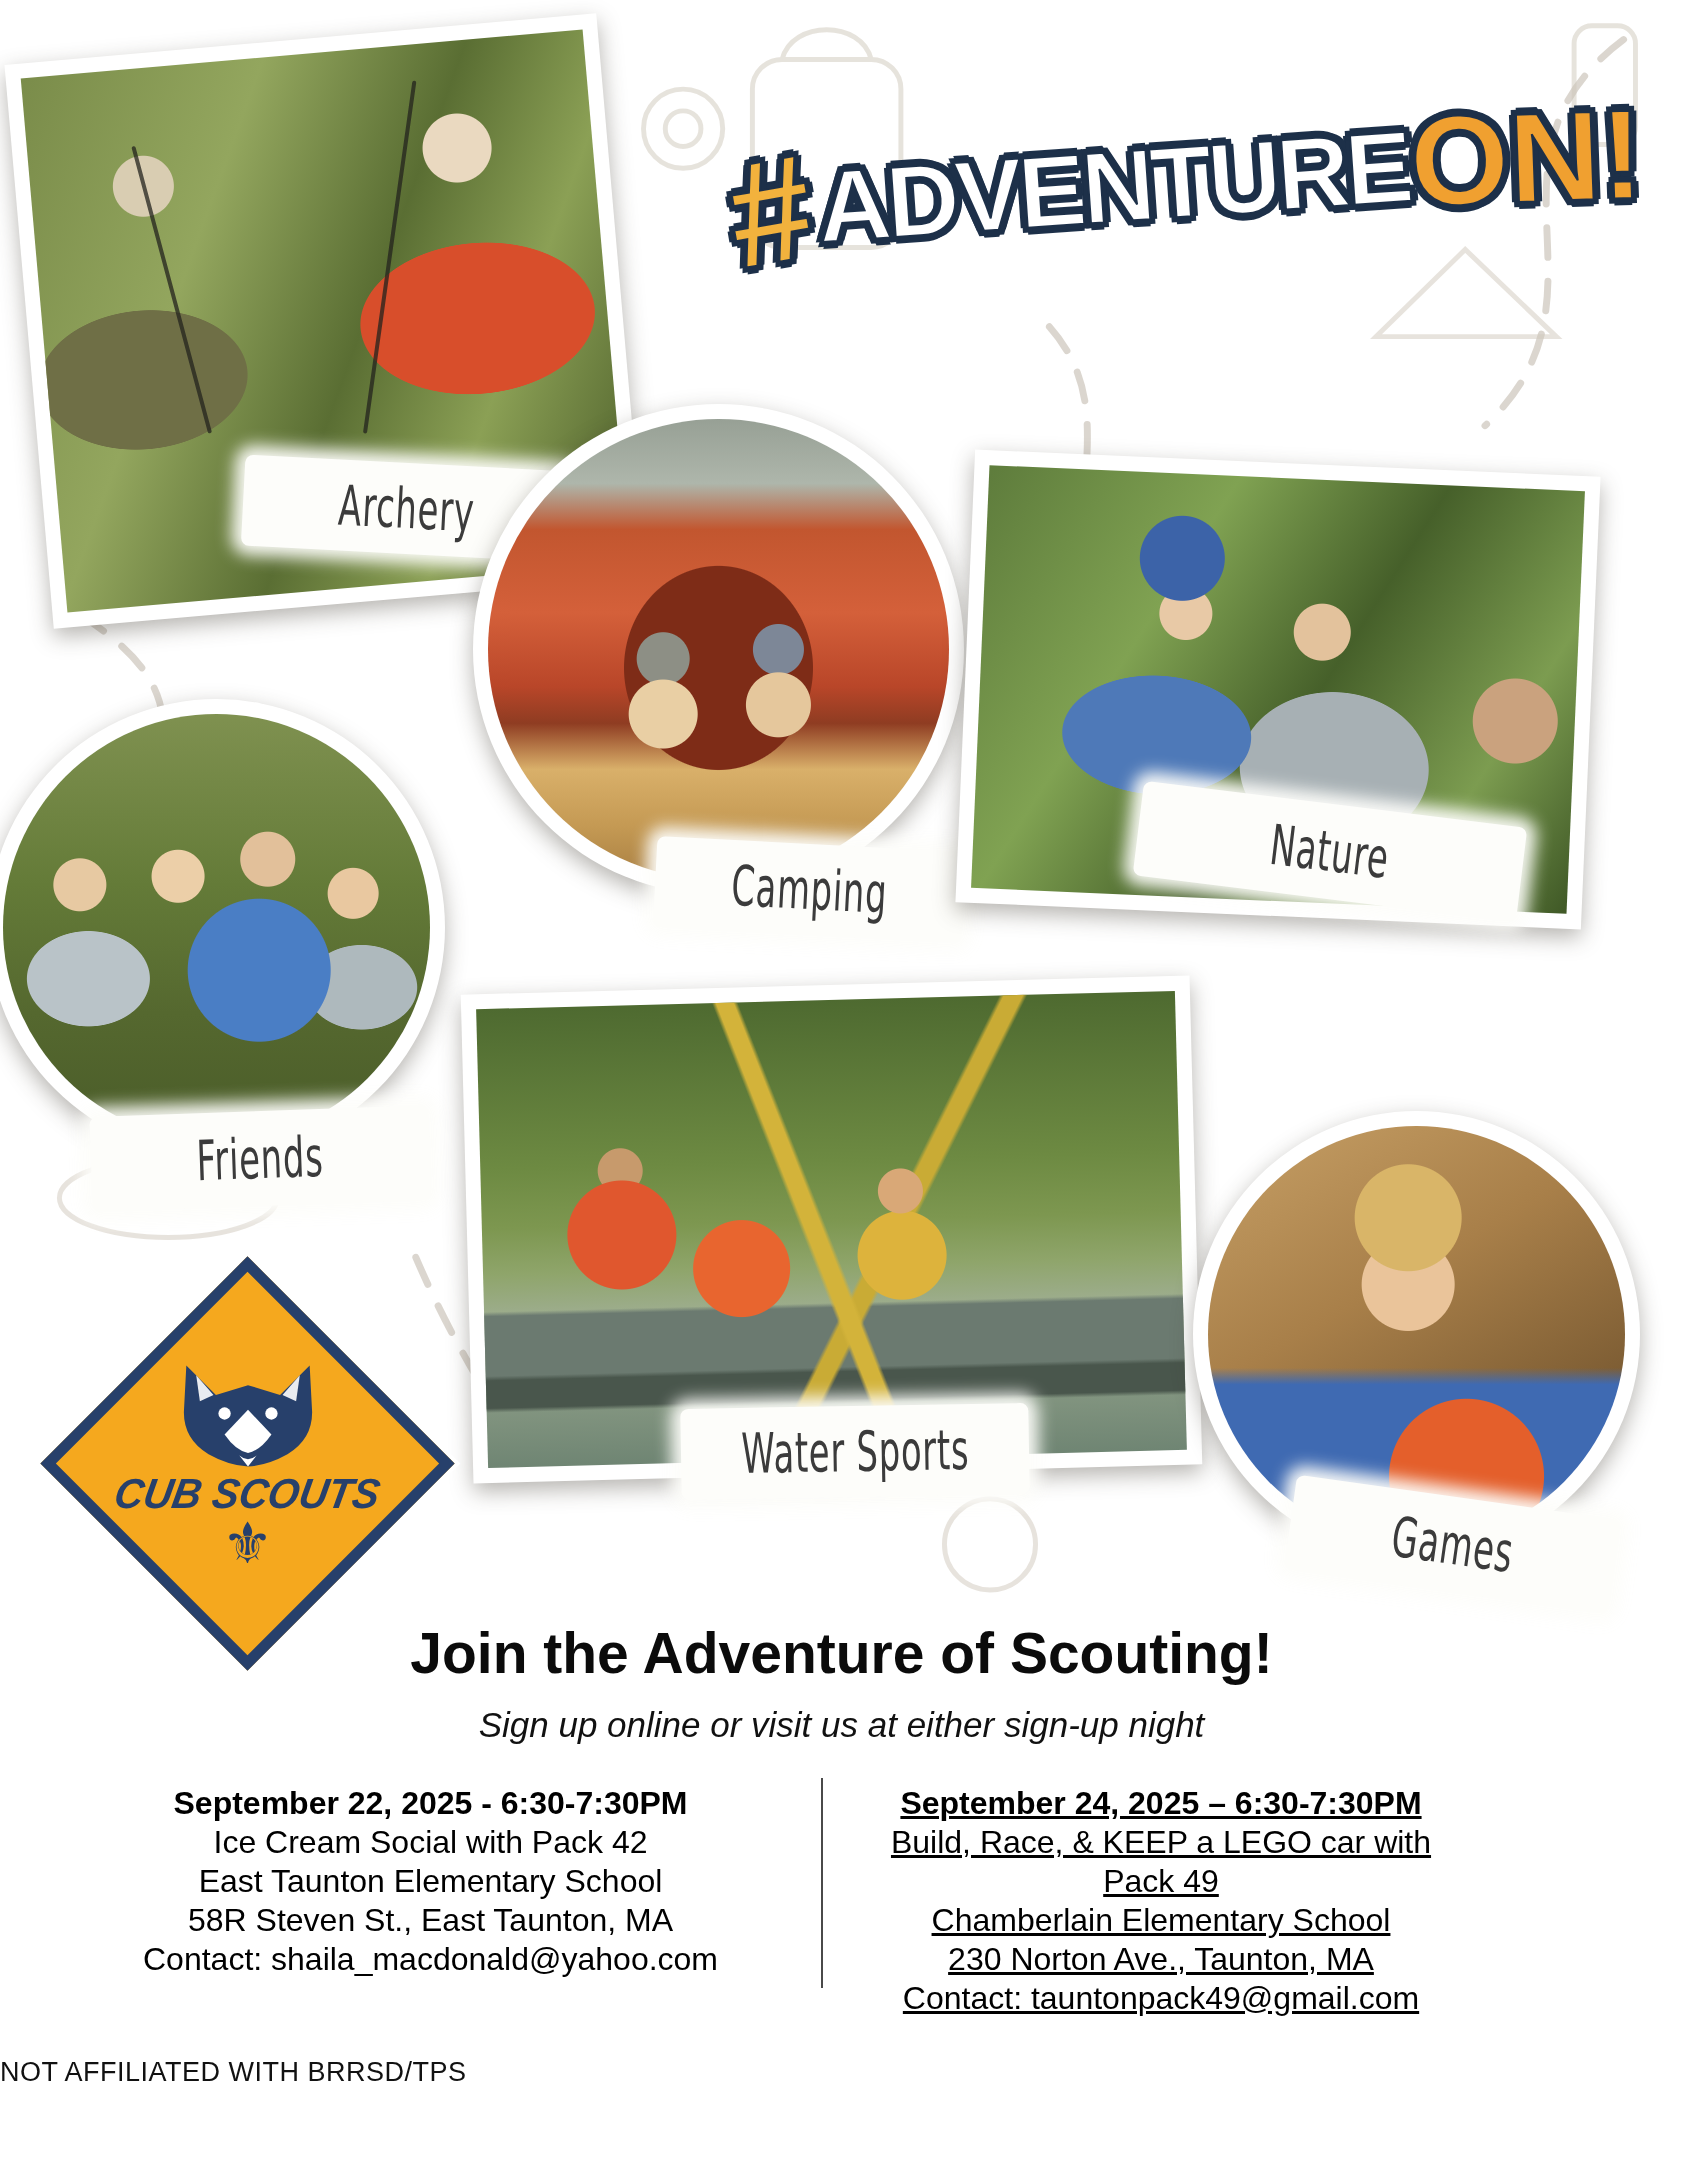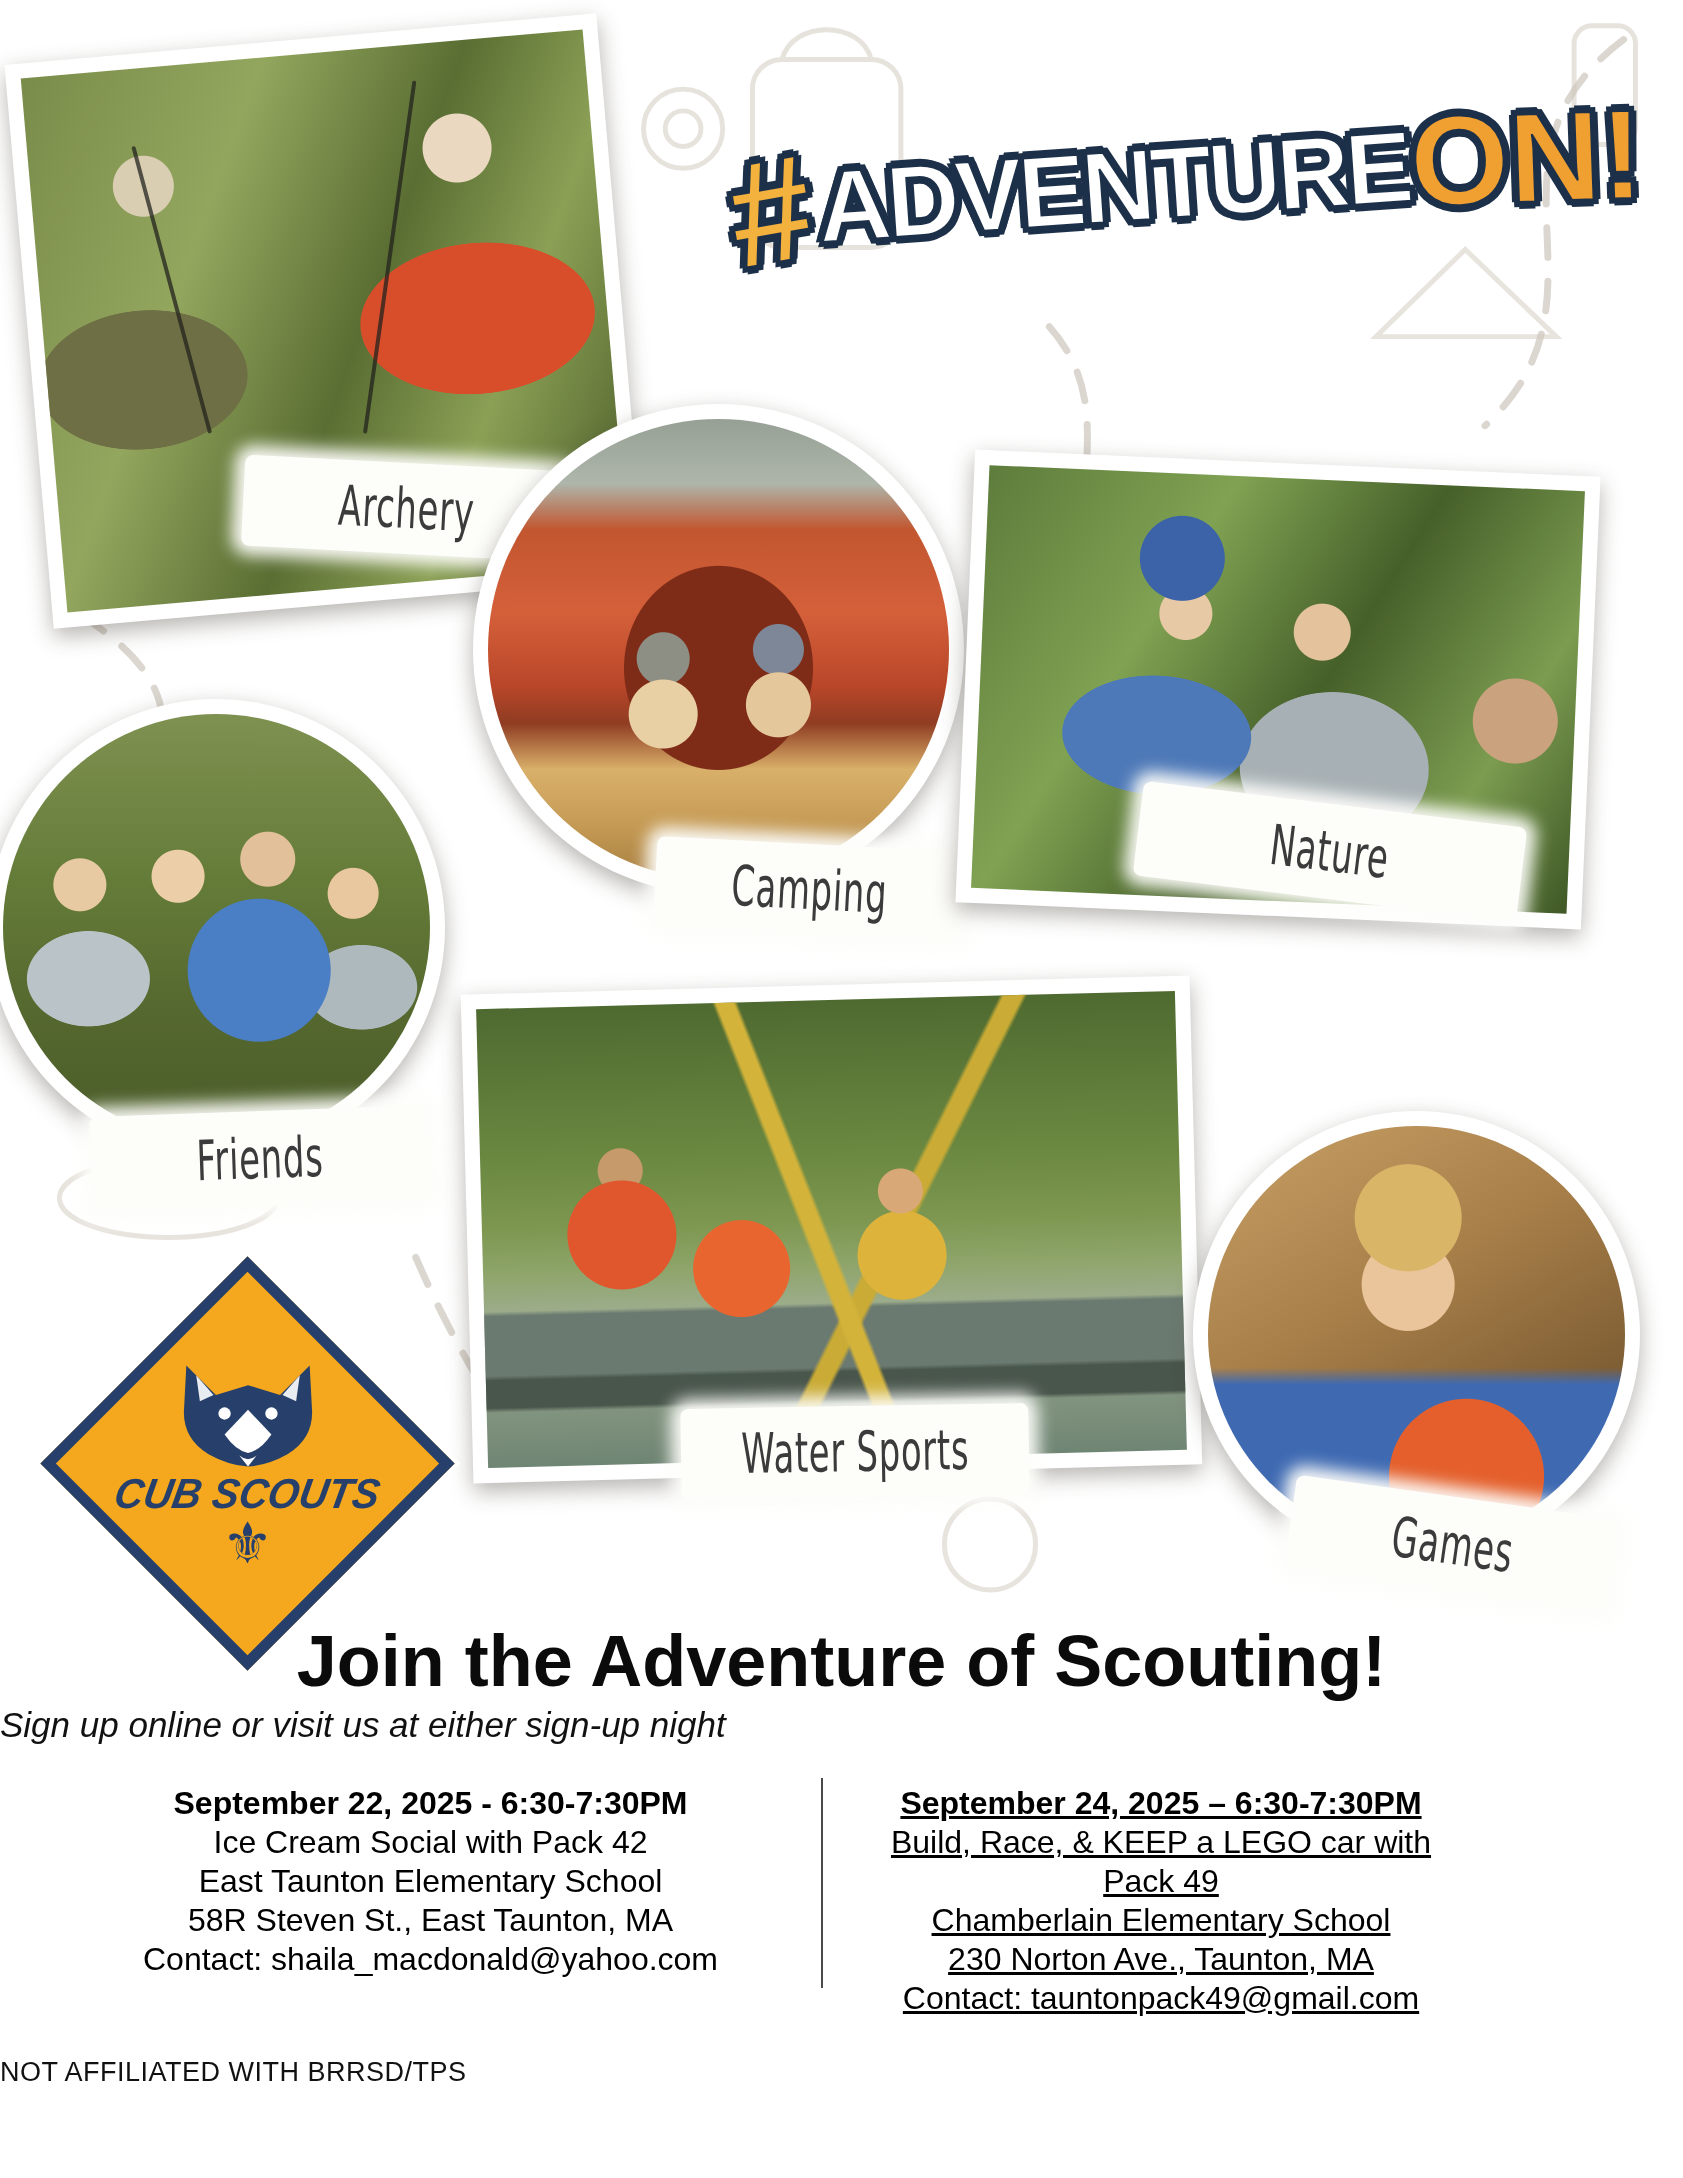--- a/index.html
+++ b/index.html
@@ -103,22 +103,22 @@
   .diamond{position:absolute;left:101px;top:1317px;width:271px;height:271px;background:#f5a81e;
            border:11px solid #27406b;transform:rotate(45deg);box-shadow:0 0 0 4px #fff;}
   .diamond-content{position:absolute;inset:0;transform:rotate(-45deg);display:flex;
            flex-direction:column;align-items:center;justify-content:center;gap:2px;}
   .cub-text{font-style:italic;font-weight:800;font-size:40px;color:#27406b;
             transform:skewX(-10deg) scaleY(1.05);letter-spacing:0;white-space:nowrap;}
   .fleur{font-size:57px;color:#27406b;line-height:.9;}
 
   
   .headline{position:absolute;left:0;top:1620px;width:100%;text-align:center;
-            font-size:72px;font-weight:700;color:#0b0b0b;}
-  .subtitle{position:absolute;left:0;top:1705px;width:100%;text-align:left;
+            font-size:57px;font-weight:700;color:#0b0b0b;}
+  .subtitle{position:absolute;left:0;top:1705px;width:100%;text-align:center;
             font-size:35px;font-style:italic;color:#111;}
   .event{position:absolute;top:1784px;text-align:center;font-size:32px;line-height:39px;color:#000;}
   .event-left{left:69px;width:723px;}
   .event-right{left:852px;width:618px;text-decoration:underline;}
   .event-date{font-weight:700;}
   .col-divider{position:absolute;left:821px;top:1778px;width:2px;height:210px;background:#4a4a4a;}
   .disclaimer{position:absolute;left:0;top:2057px;width:100%;text-align:left;
               font-size:27px;color:#111;letter-spacing:0.5px;}
 </style>
 </head>

